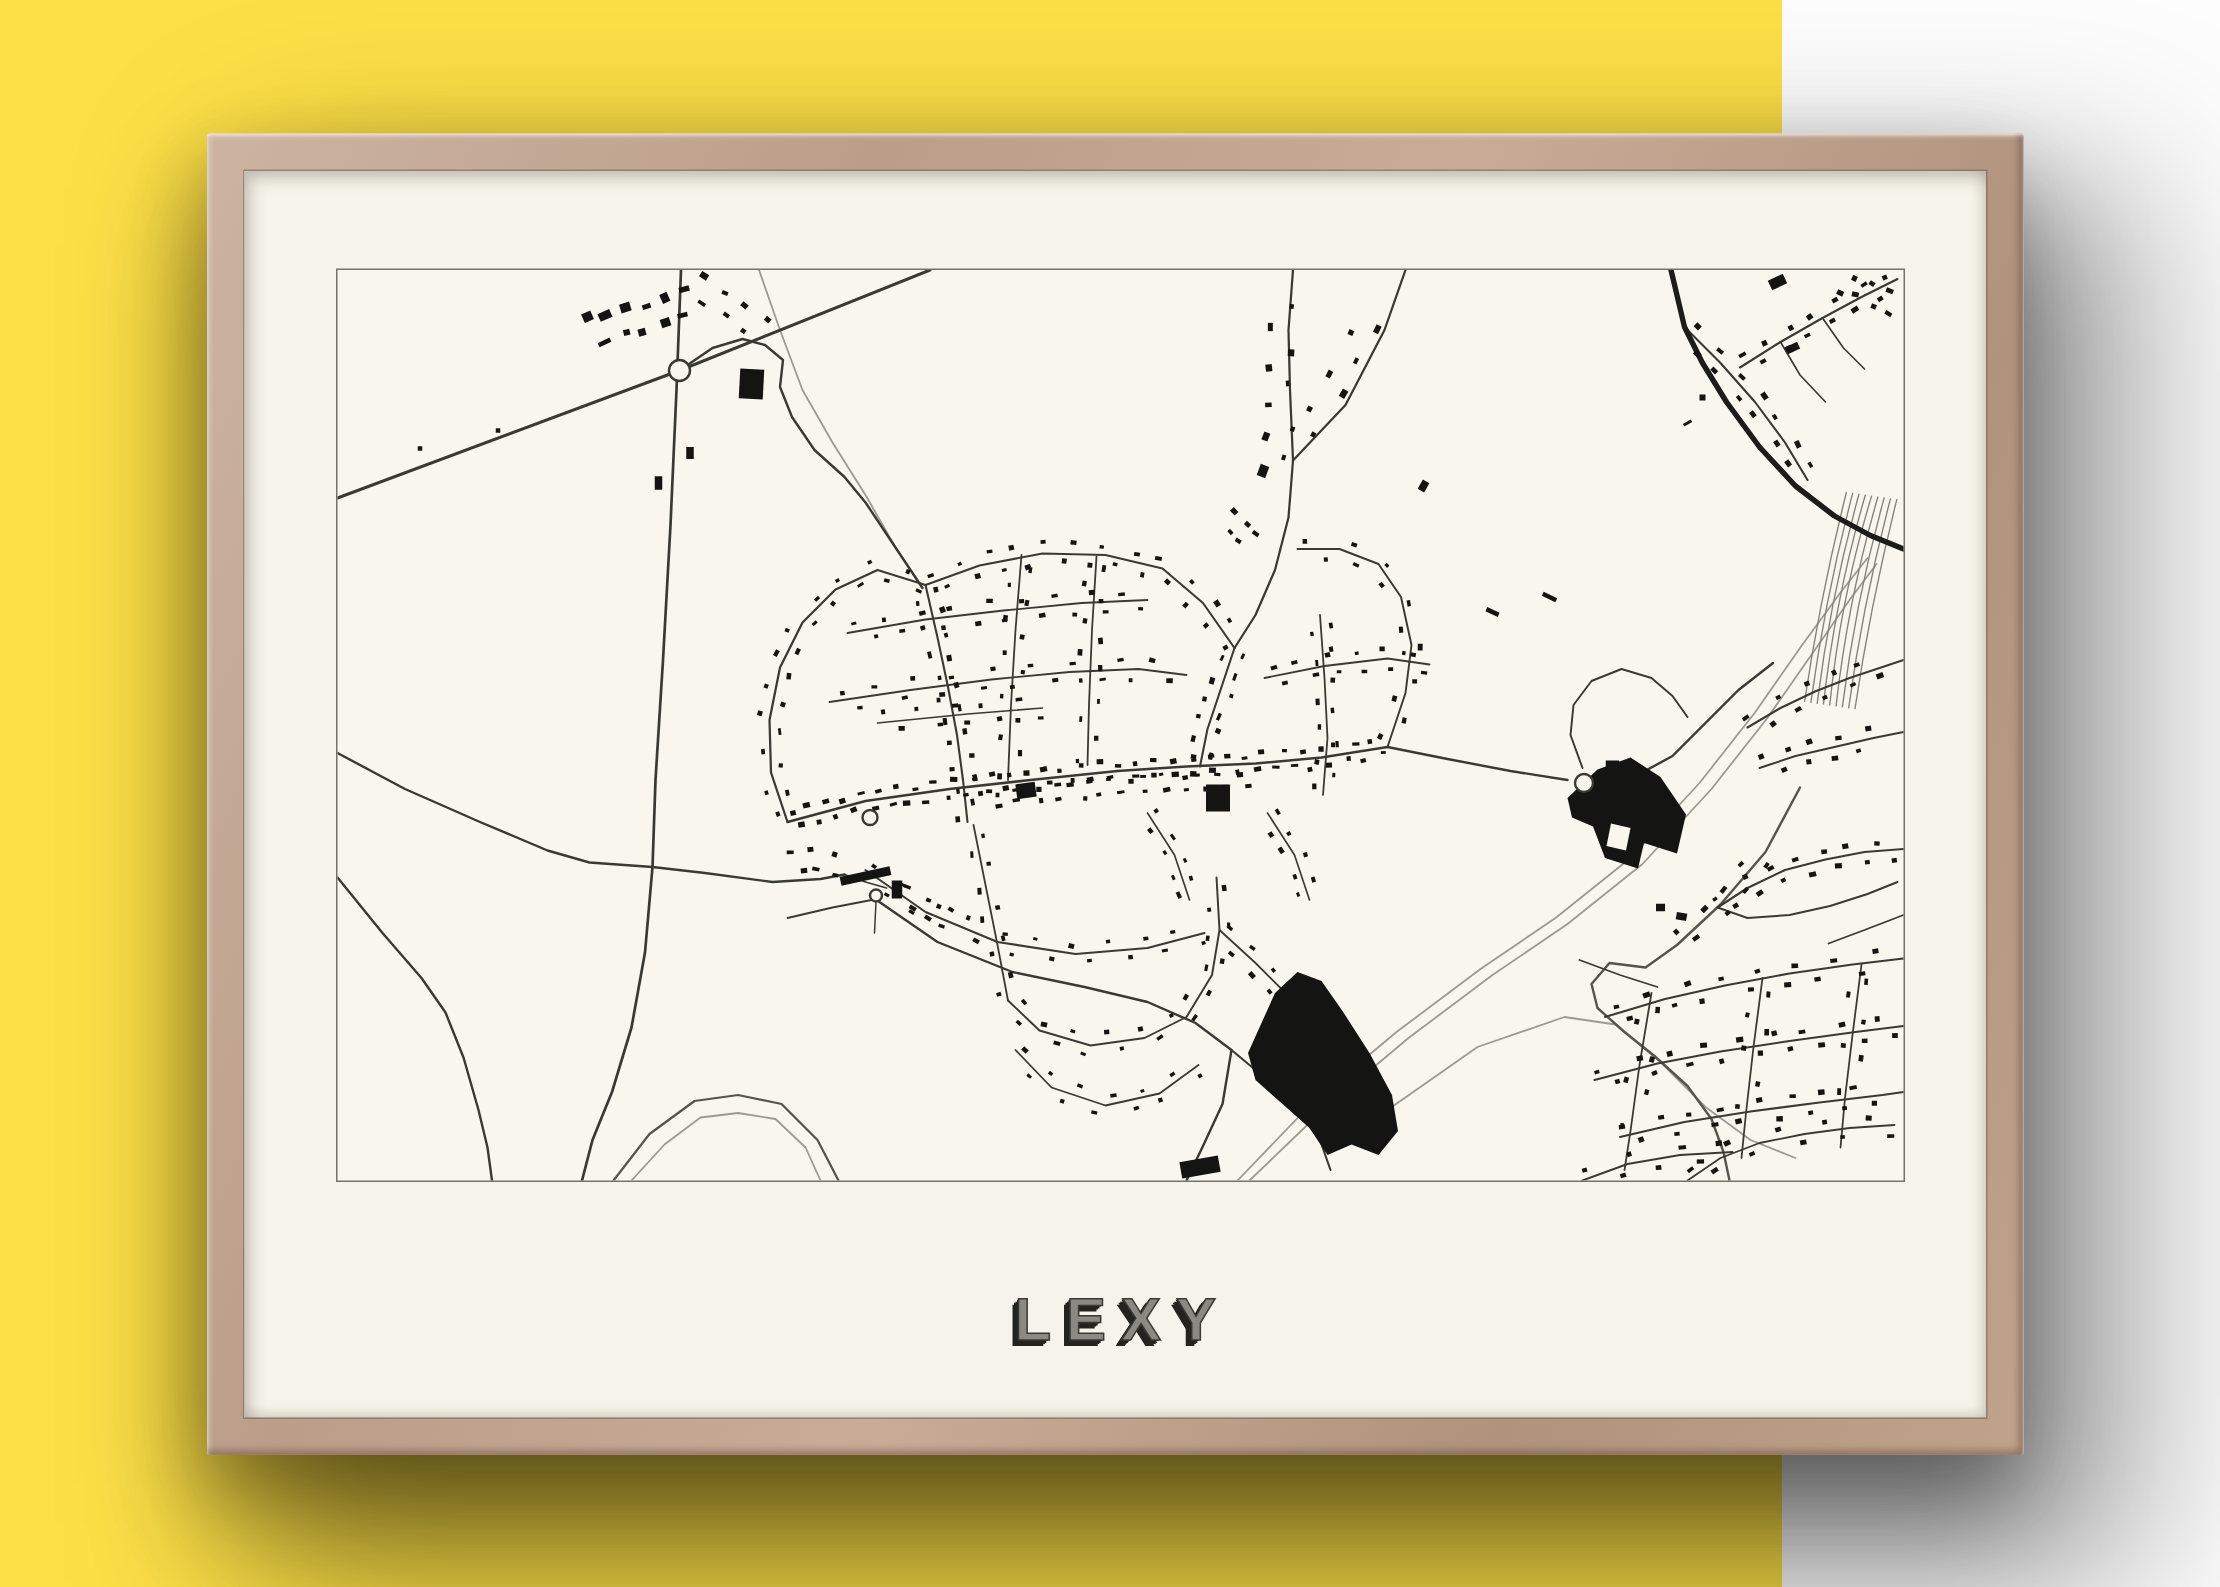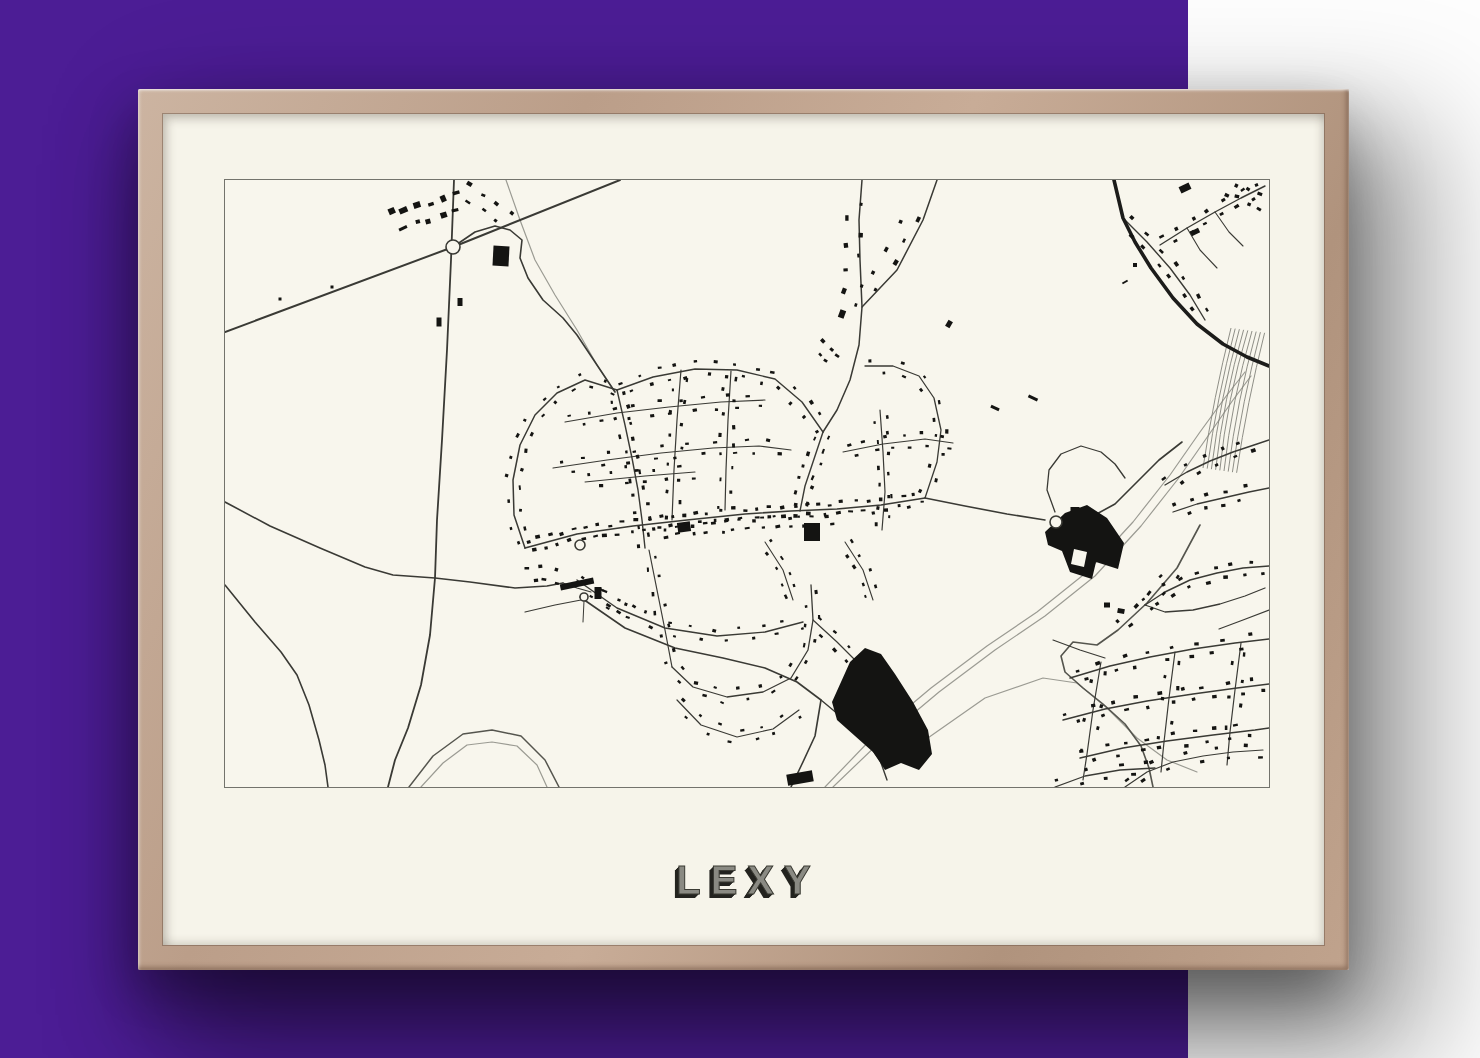--- a/index.html
+++ b/index.html
@@ -1,21 +1,21 @@
 <!DOCTYPE html>
 <html><head>
 <meta charset="utf-8">
 <style>
   html,body{margin:0;padding:0;}
   body{
     width:1480px;height:1058px;overflow:hidden;
     background:#fdfdfd;
     font-family:"Liberation Sans", sans-serif;
   }
-  .scene{position:relative;width:1188px;height:1058px;background:#4c1d95;}
+  .scene{position:relative;width:1188px;height:1058px;background:#fde047;}
   .frame{
     position:absolute;left:138px;top:89px;width:1211px;height:881px;
     box-sizing:border-box;padding:25px;border-radius:2px;
     background:linear-gradient(115deg,#ccb4a1 0%,#bb9e89 28%,#c8ac97 52%,#b0937d 78%,#c0a38d 100%);
     box-shadow:
       0 45px 80px rgba(0,0,0,.36),
       55px 60px 120px 25px rgba(0,0,0,.34),
       -8px 18px 45px rgba(0,0,0,.16),
       inset 0 1px 2px rgba(255,255,255,.6),
       inset -3px -3px 5px rgba(88,60,44,.45),

